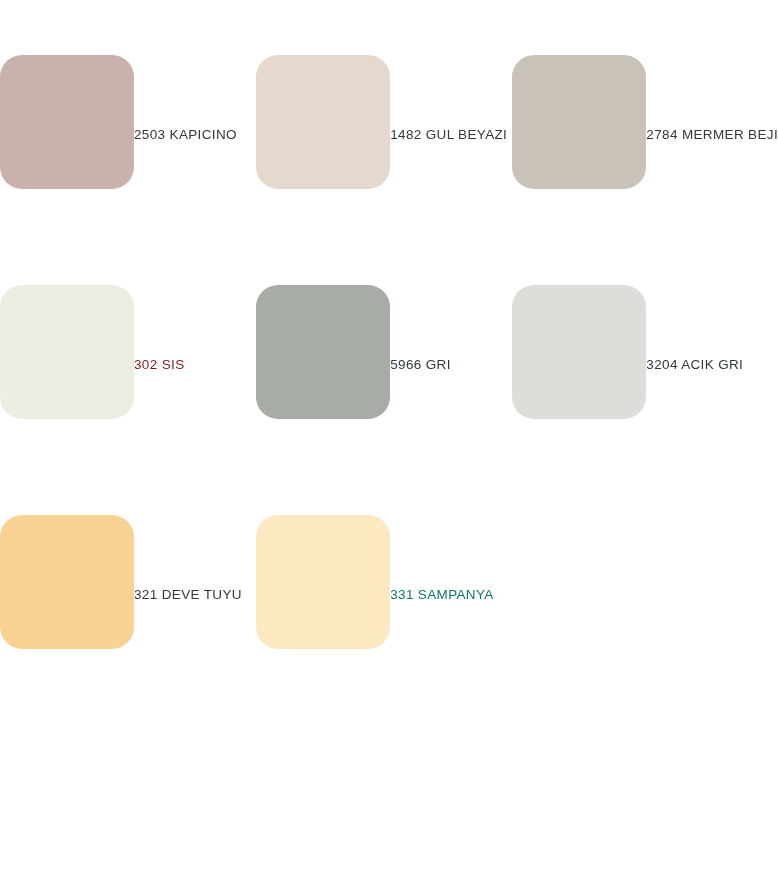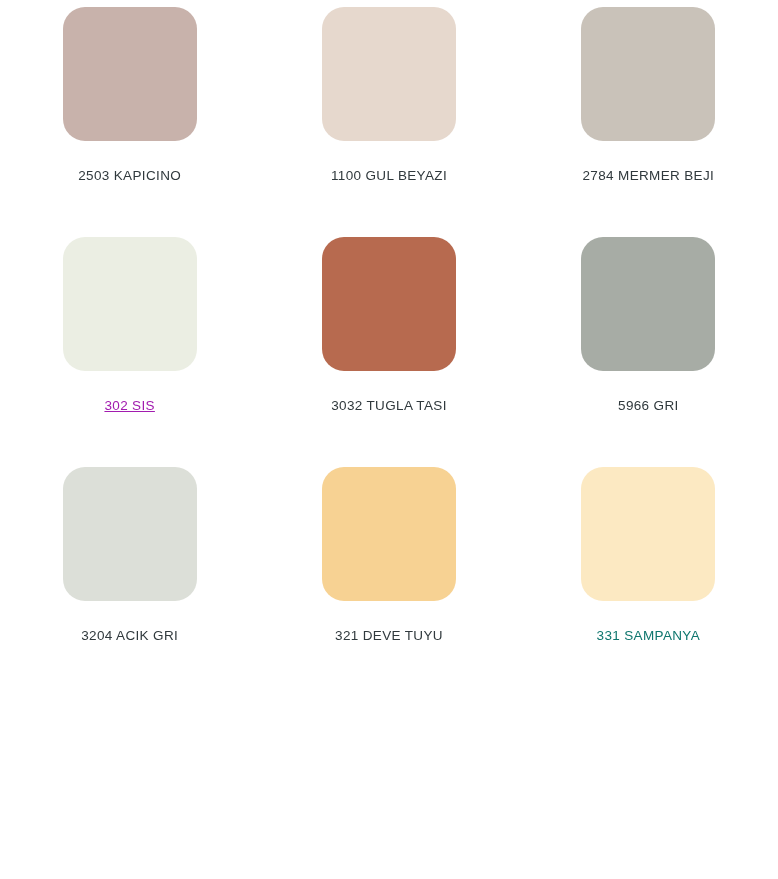--- a/index.html
+++ b/index.html
@@ -21,21 +21,21 @@
     grid-template-columns: repeat(3, 1fr);
     grid-template-rows: repeat(4, 230px);
     width: 778px;
     height: 879px;
     box-sizing: border-box;
     padding-top: 7px;
   }
 
   .swatch-cell {
     display: flex;
-    flex-direction: column;
+    flex-direction: row;
     align-items: center;
     justify-content: flex-start;
   }
 
   .swatch-chip {
     width: 134px;
     height: 134px;
     border-radius: 22px;
     flex: 0 0 auto;
   }
@@ -56,39 +56,35 @@
 
 <div class="palette-grid">
 
   <div class="swatch-cell">
     <div class="swatch-chip" style="background-color: rgb(200, 178, 171);"></div>
     <div class="swatch-label" style="color: rgb(48, 57, 61);">2503 KAPICINO</div>
   </div>
 
   <div class="swatch-cell">
     <div class="swatch-chip" style="background-color: rgb(230, 216, 205);"></div>
-    <div class="swatch-label" style="color: rgb(48, 57, 61);">1100 GUL BEYAZI</div>
+    <div class="swatch-label" style="color: rgb(48, 57, 61);">1482 GUL BEYAZI</div>
   </div>
 
   <div class="swatch-cell">
     <div class="swatch-chip" style="background-color: rgb(201, 194, 185);"></div>
     <div class="swatch-label" style="color: rgb(48, 57, 61);">2784 MERMER BEJI</div>
   </div>
 
 
 
   <div class="swatch-cell">
     <div class="swatch-chip" style="background-color: rgb(235, 238, 227);"></div>
-    <div class="swatch-label" style="color: #a21caf; text-decoration: underline;">302 SIS</div>
+    <div class="swatch-label" style="color: #7f1d1d;">302 SIS</div>
   </div>
 
-  <div class="swatch-cell">
-    <div class="swatch-chip" style="background-color: rgb(183, 106, 79);"></div>
-    <div class="swatch-label" style="color: rgb(48, 57, 61);">3032 TUGLA TASI</div>
-  </div>
 
 
   <div class="swatch-cell">
     <div class="swatch-chip" style="background-color: rgb(167, 172, 165);"></div>
     <div class="swatch-label" style="color: rgb(48, 57, 61);">5966 GRI</div>
   </div>
 
   <div class="swatch-cell">
     <div class="swatch-chip" style="background-color: rgb(220, 223, 216);"></div>
     <div class="swatch-label" style="color: rgb(48, 57, 61);">3204 ACIK GRI</div>

